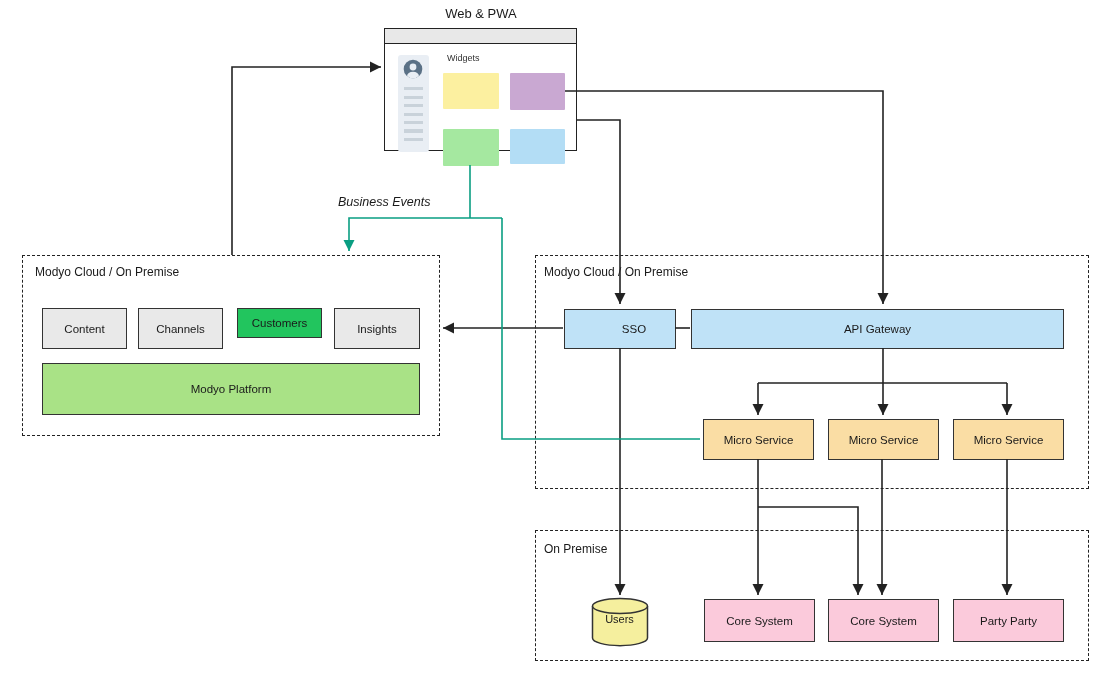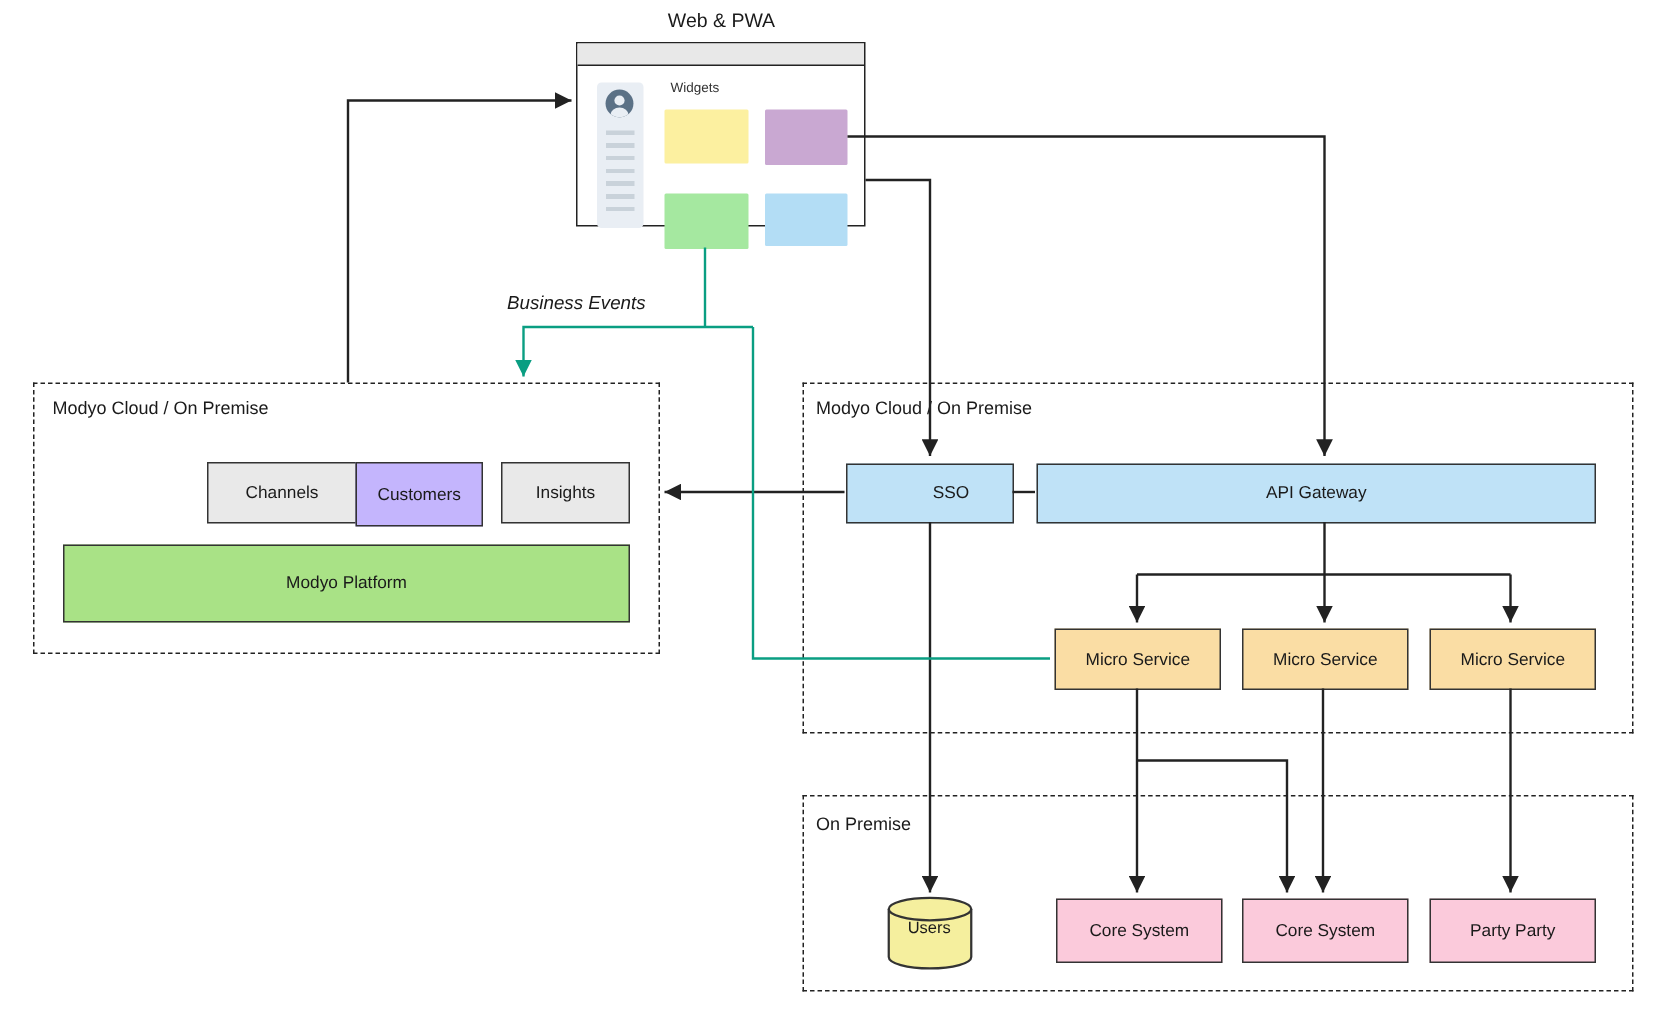--- a/index.html
+++ b/index.html
@@ -55,22 +55,23 @@
     <div class="widget" style="left: 58px; top: 44px; width: 56px; height: 36px; background-color: rgb(252, 240, 160);"></div>
     <div class="widget" style="left: 125px; top: 44px; width: 55px; height: 37px; background-color: rgb(201, 168, 210);"></div>
     <div class="widget" style="left: 58px; top: 100px; width: 56px; height: 37px; background-color: rgb(165, 232, 160);"></div>
     <div class="widget" style="left: 125px; top: 100px; width: 55px; height: 35px; background-color: rgb(179, 221, 245);"></div>
   </div>
 
   <div class="lbl italic-note" style="left:338px;top:195px;">Business Events</div>
 
   <div class="dashedbox" style="left:22px;top:255px;width:418px;height:181px;">
     <div class="dash-label">Modyo Cloud / On Premise</div>
-    <div class="shape" style="left: 115px; top: 52px; width: 100px; height: 41px; background-color: rgb(233, 233, 233);">Channels</div>
-    <div class="shape" style="left: 214px; top: 52px; width: 85px; height: 43px; background-color: #c4b5fd;">Customers</div>
+    <div class="shape" style="left: 19px; top: 52px; width: 85px; height: 41px; background-color: rgb(233, 233, 233);">Content</div>
+    <div class="shape" style="left: 115px; top: 52px; width: 85px; height: 41px; background-color: rgb(233, 233, 233);">Channels</div>
+    <div class="shape" style="left: 214px; top: 52px; width: 85px; height: 30px; background-color: #22c55e;">Customers</div>
     <div class="shape" style="left: 311px; top: 52px; width: 86px; height: 41px; background-color: rgb(233, 233, 233);">Insights</div>
     <div class="shape" style="left: 19px; top: 107px; width: 378px; height: 52px; background-color: rgb(169, 226, 134);">Modyo Platform</div>
   </div>
 
   <div class="dashedbox" style="left:535px;top:255px;width:554px;height:234px;">
     <div class="dash-label" style="left:8px;">Modyo Cloud / On Premise</div>
     <div class="shape" style="left: 28px; top: 53px; width: 112px; height: 40px; background-color: rgb(191, 226, 247); padding-left: 28px;">SSO</div>
     <div class="shape" style="left: 155px; top: 53px; width: 373px; height: 40px; background-color: rgb(191, 226, 247);">API Gateway</div>
     <div class="shape" style="left: 167px; top: 163px; width: 111px; height: 41px; background-color: rgb(250, 221, 164);">Micro Service</div>
     <div class="shape" style="left: 292px; top: 163px; width: 111px; height: 41px; background-color: rgb(250, 221, 164);">Micro Service</div>

